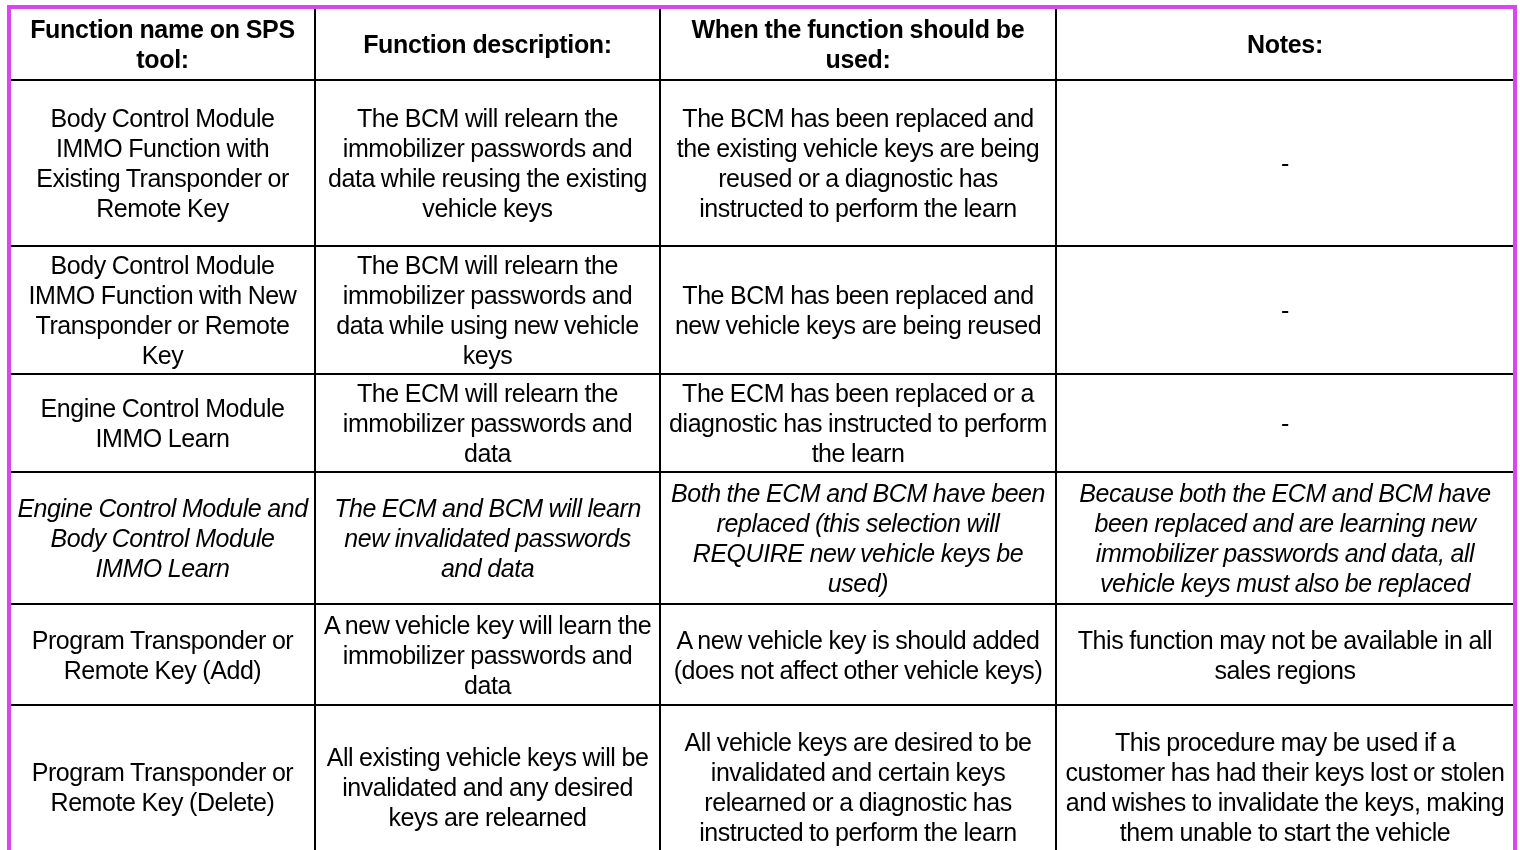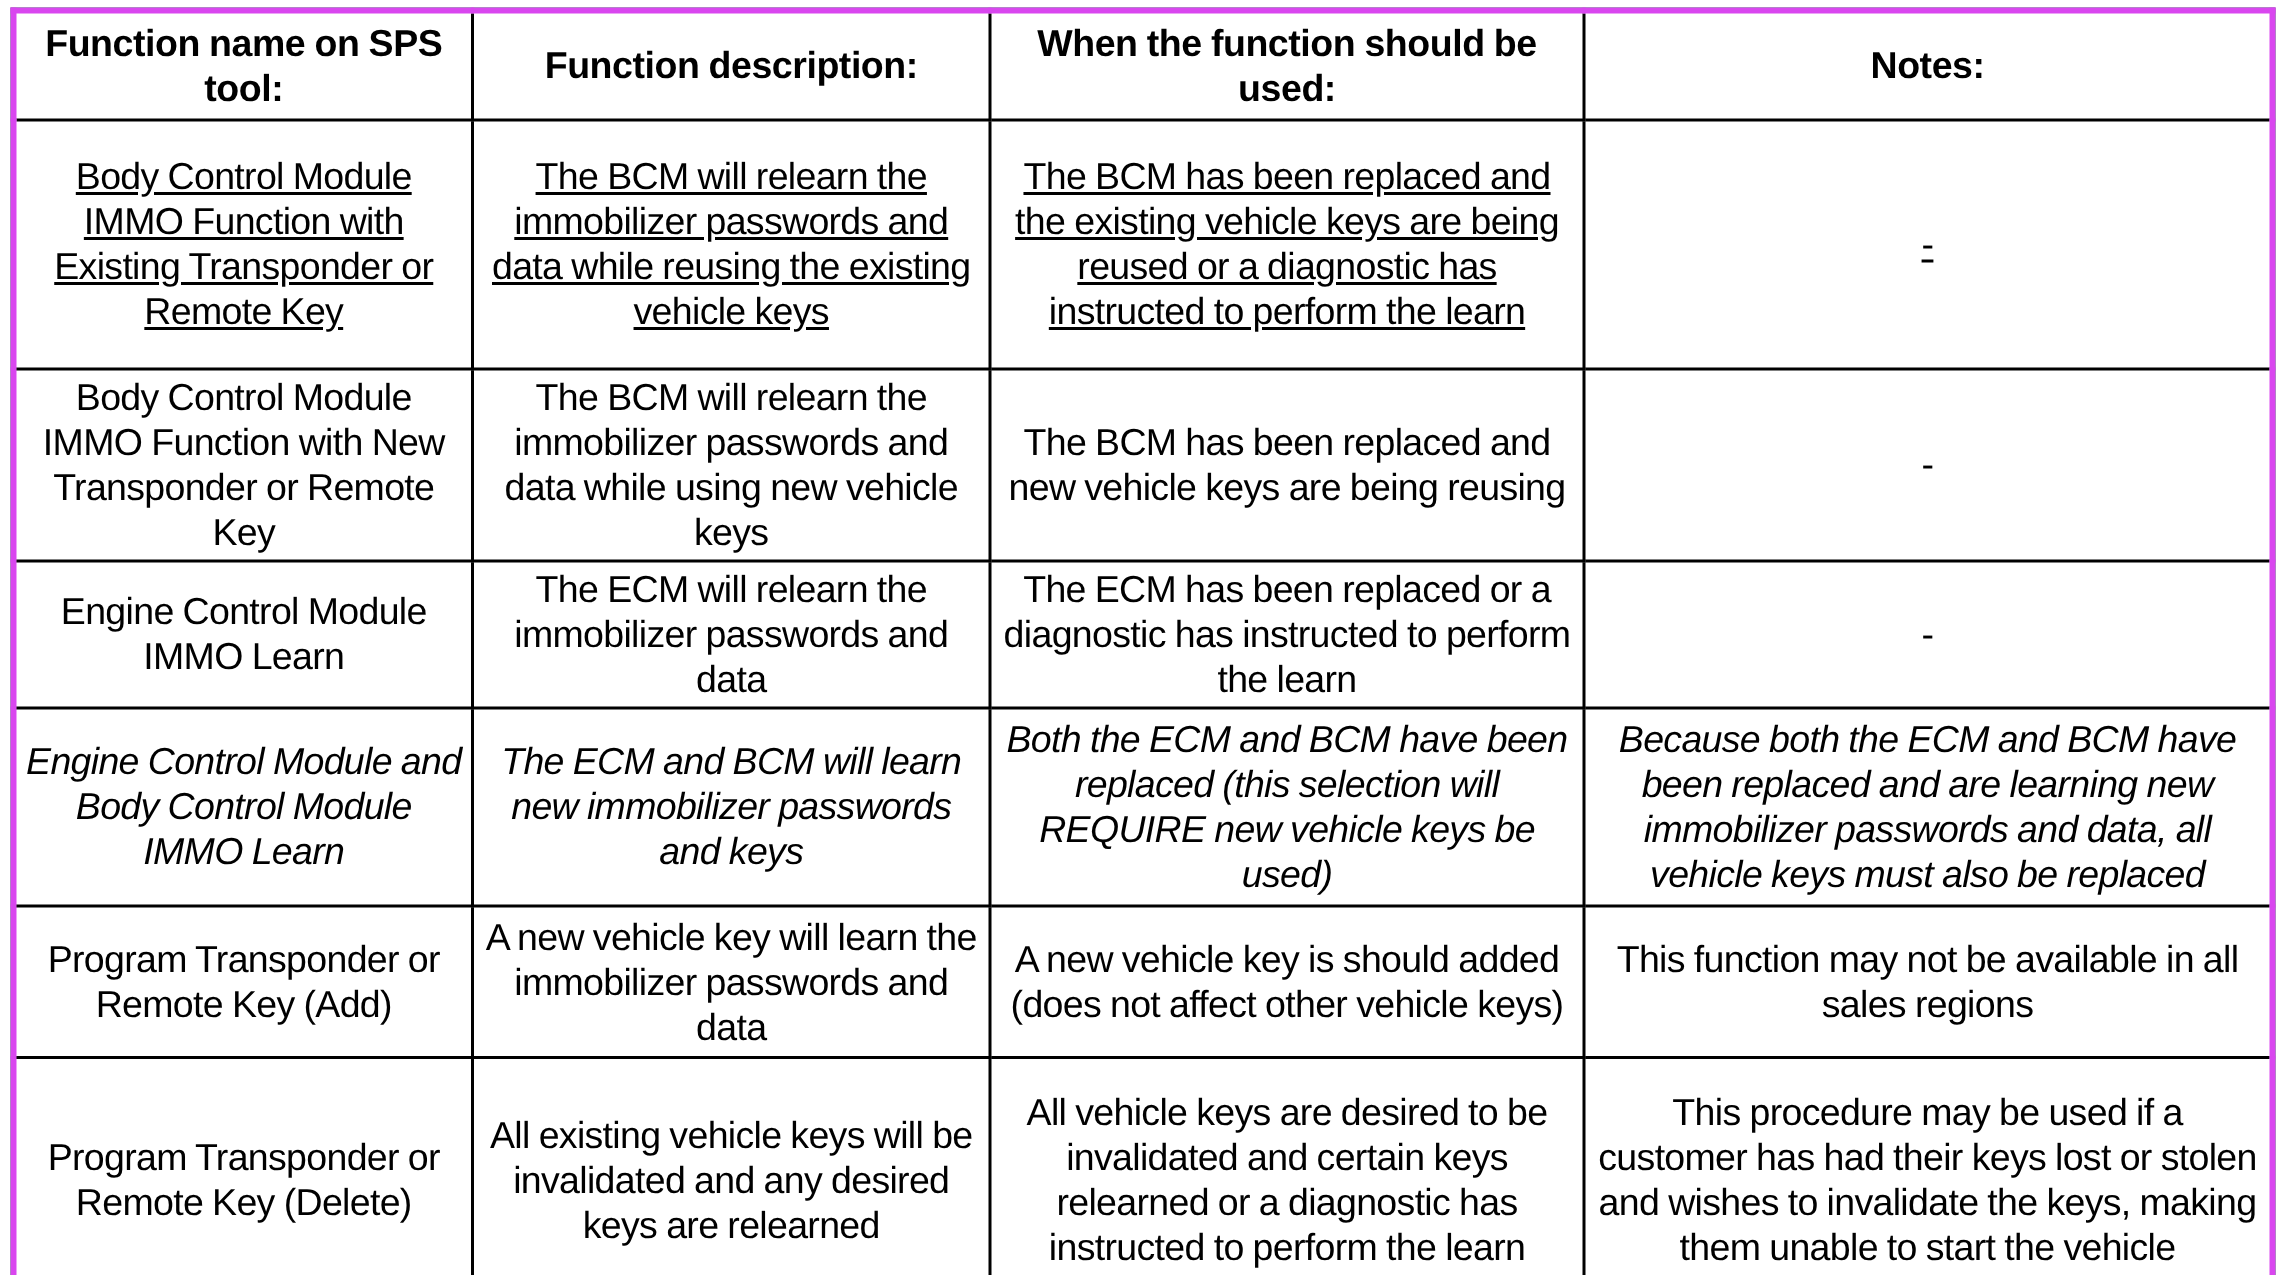--- a/index.html
+++ b/index.html
@@ -60,21 +60,21 @@
     font-size: 25px;
     height: 64px;
     letter-spacing: -0.3px;
   }
 
   .sps-table tbody td {
     font-weight: normal;
   }
 
   
-  tr.r1 { height: 166px; text-decoration: underline; }
+  tr.r1 { height: 166px; }
   tr.r2 { height: 106px; }
   tr.r3 { height: 88px; }
   tr.r4 { height: 132px; font-style: italic; }
   tr.r5 { height: 101px; margin-top: 34px; }
   tr.r6 { height: 165px; }
 
   .cell-text {
     display: block;
     white-space: pre-line;
   }
@@ -133,21 +133,21 @@
       </tr>
 
       <tr class="r2">
         <td>
           <span class="cell-text">Body Control Module IMMO Function with New Transponder or Remote Key</span>
         </td>
         <td>
           <span class="cell-text">The BCM will relearn the immobilizer passwords and data while using new vehicle keys</span>
         </td>
         <td>
-          <span class="cell-text">The BCM has been replaced and new vehicle keys are being reusing</span>
+          <span class="cell-text">The BCM has been replaced and new vehicle keys are being reused</span>
         </td>
         <td>
           <span class="dash">-</span>
         </td>
       </tr>
 
       <tr class="r3">
         <td>
           <span class="cell-text">Engine Control Module IMMO Learn</span>
         </td>
@@ -160,21 +160,21 @@
         <td>
           <span class="dash">-</span>
         </td>
       </tr>
 
       <tr class="r4">
         <td>
           <span class="cell-text">Engine Control Module and Body Control Module IMMO Learn</span>
         </td>
         <td>
-          <span class="cell-text">The ECM and BCM will learn new immobilizer passwords and keys</span>
+          <span class="cell-text">The ECM and BCM will learn new invalidated passwords and data</span>
         </td>
         <td>
           <span class="cell-text">Both the ECM and BCM have been replaced (this selection will REQUIRE new vehicle keys be used)</span>
         </td>
         <td>
           <span class="cell-text">Because both the ECM and BCM have been replaced and are learning new immobilizer passwords and data, all vehicle keys must also be replaced</span>
         </td>
       </tr>
 
       <tr class="r5">

